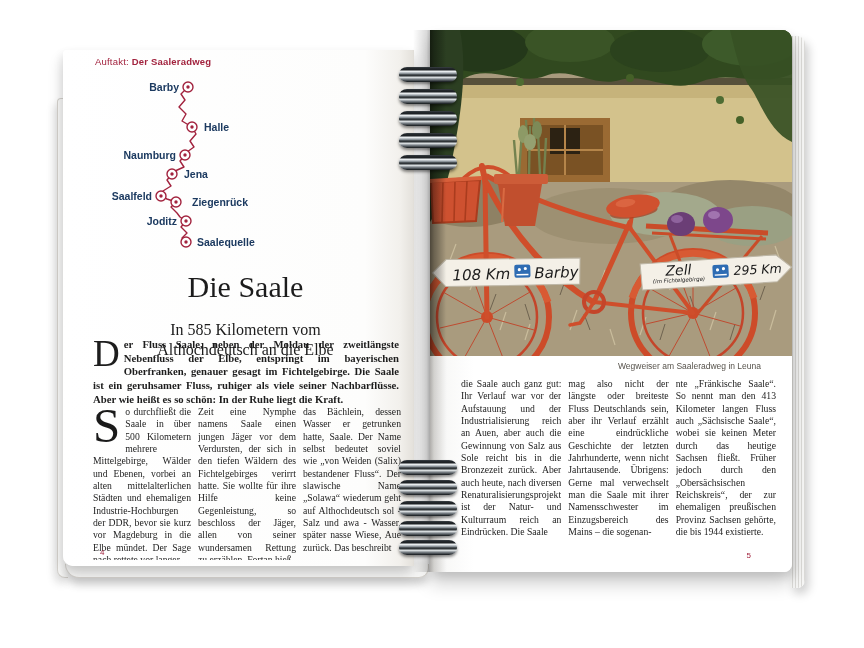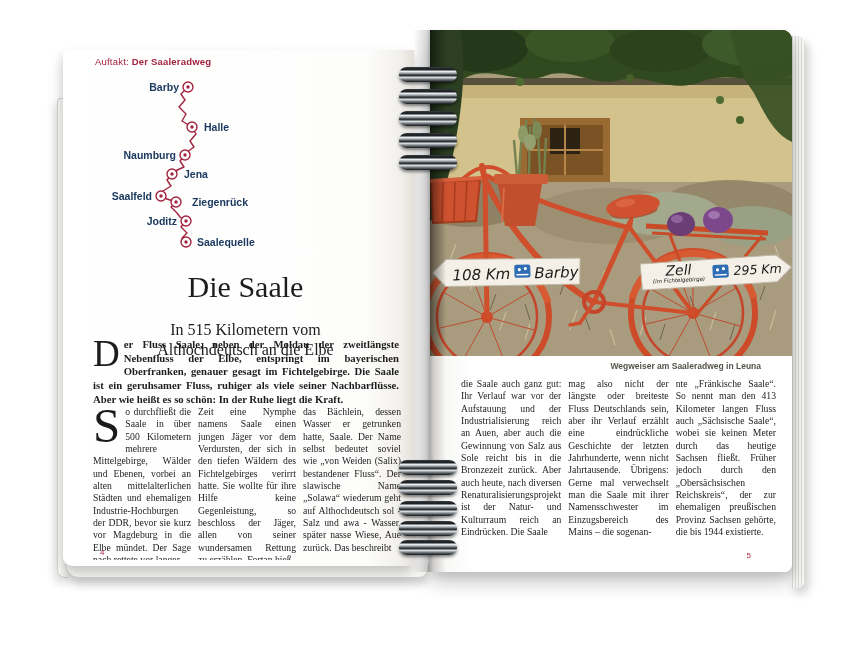--- a/index.html
+++ b/index.html
@@ -52,21 +52,21 @@
   .bodycol{flex:1;font-size:9.7px;line-height:12.35px;text-align:justify;color:#232323;overflow:hidden;}
   .bodycol .dropcap{float:left;font-size:49px;line-height:36px;margin:2px 5px 0 0;color:#1a1a1a;}
   .pagenum{position:absolute;font-family:"Liberation Sans",sans-serif;font-size:8px;color:#a2233e;}
   .pagenum-left{left:37px;bottom:9px;}
   .pagenum-right{right:41px;bottom:12px;}
 
   
   .photo{position:absolute;left:0;top:0;right:0;height:326px;border-radius:0 10px 0 0;overflow:hidden;}
   .photo svg{display:block;width:100%;height:100%;}
   .caption{position:absolute;left:0;right:31px;top:331px;text-align:right;
-    font-family:"Liberation Sans",sans-serif;font-size:8.5px;font-weight:700;color:#56524b;}
+    font-family:"Liberation Sans",sans-serif;font-size:8.5px;font-weight:400;color:#56524b;}
   .sign-text{font-family:"DejaVu Sans",sans-serif;font-style:italic;fill:#1b1b1b;}
 </style>
 </head>
 <body>
 
 <div class="book">
 
   <div class="stack-left"></div>
   <div class="stack-bottom"></div>
   <div class="stack-right"></div>
@@ -102,21 +102,21 @@
       <text class="map-label" x="121" y="104">Jena</text>
       <text class="map-label" x="89" y="126" text-anchor="end">Saalfeld</text>
       <text class="map-label" x="129" y="132">Ziegenrück</text>
       <text class="map-label" x="114" y="151" text-anchor="end">Joditz</text>
       <text class="map-label" x="134" y="172">Saalequelle</text>
     </svg>
 
     <div class="title-block">
       <h1>Die Saale</h1>
       <div class="subtitle">
-        <div>In 515 Kilometern vom</div>
+        <div>In 585 Kilometern vom</div>
         <div>Althochdeutsch an die Elbe</div>
       </div>
     </div>
 
     <div class="intro"><span class="dropcap">D</span><span>er Fluss Saale, neben der Moldau der zweitlängste Nebenfluss der Elbe, entspringt im bayerischen Oberfranken, genauer gesagt im Fichtelgebirge. Die Saale ist ein geruhsamer Fluss, ruhiger als viele seiner Nachbarflüsse. Aber wie heißt es so schön: In der Ruhe liegt die Kraft.</span></div>
 
     <div class="cols cols-left">
       <div class="bodycol col1"><span class="dropcap">S</span><span>o durchfließt die Saale in über 500 Kilometern mehrere Mittelgebirge, Wälder und Ebenen, vorbei an alten mittelalterlichen Städten und ehemaligen Industrie-Hochburgen der DDR, bevor sie kurz vor Magdeburg in die Elbe mündet. Der Sage nach rettete vor langer</span></div>
       <div class="bodycol">Zeit eine Nymphe namens Saale einen jungen Jäger vor dem Verdursten, der sich in den tiefen Wäldern des Fichtelgebirges verirrt hatte. Sie wollte für ihre Hilfe keine Gegenleistung, so beschloss der Jäger, allen von seiner wundersamen Rettung zu erzählen. Fortan hieß</div>
       <div class="bodycol">das Bächlein, dessen Wasser er getrunken hatte, Saale. Der Name selbst bedeutet soviel wie „von Weiden (Salix) bestandener Fluss“. Der slawische Name „Solawa“ wiederum geht auf Althochdeutsch sol - Salz und awa - Wasser, später nasse Wiese, Aue zurück. Das beschreibt</div>

